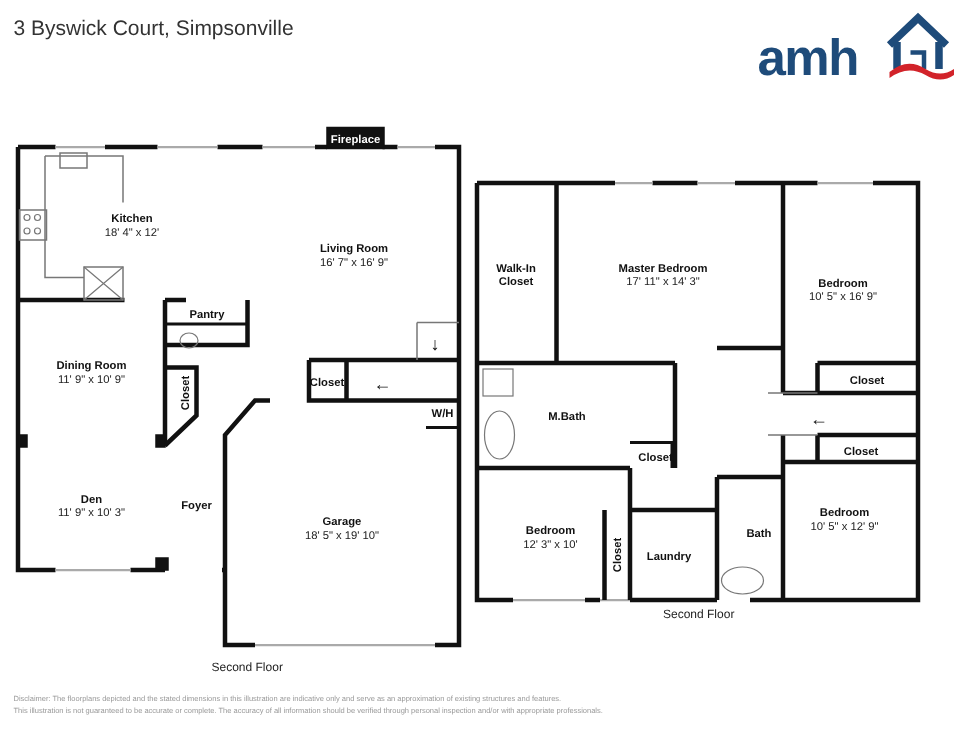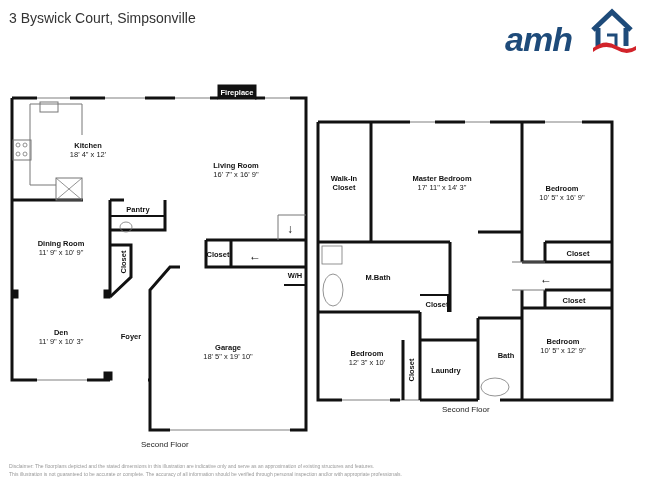--- a/index.html
+++ b/index.html
@@ -1,19 +1,19 @@
 <!DOCTYPE html>
 <html><head>
 <meta charset="utf-8">
 <style>
   html,body{margin:0;padding:0;background:#fff;}
   body{width:650px;height:488px;position:relative;overflow:hidden;font-family:"Liberation Sans",sans-serif;color:#222;}
   .addr{position:absolute;left:9px;top:10px;font-size:14px;color:#333;}
   .logo{position:absolute;left:505px;top:8px;width:135px;height:46px;}
-  .logo-text{position:absolute;left:0;top:14px;font-family:"Liberation Sans",sans-serif;font-weight:bold;font-size:34px;color:#1e4b7a;letter-spacing:-1px;line-height:34px;font-style:italic;}
+  .logo-text{position:absolute;left:0;top:14px;font-family:"Liberation Sans",sans-serif;font-weight:bold;font-size:34px;color:#1e4b7a;letter-spacing:-1px;line-height:34px;}
   svg.plan{position:absolute;left:0;top:0;}
   .lbl{font-family:"Liberation Sans",sans-serif;font-weight:bold;font-size:7.5px;fill:#111;}
   .dim{font-family:"Liberation Sans",sans-serif;font-size:7.5px;fill:#222;}
   .floorlbl{position:absolute;font-size:8px;color:#222;}
   .disc{position:absolute;left:9px;font-size:5px;color:#999;white-space:nowrap;}
 </style>
 </head>
 <body>
 
 <div class="addr">3 Byswick Court, Simpsonville</div>

